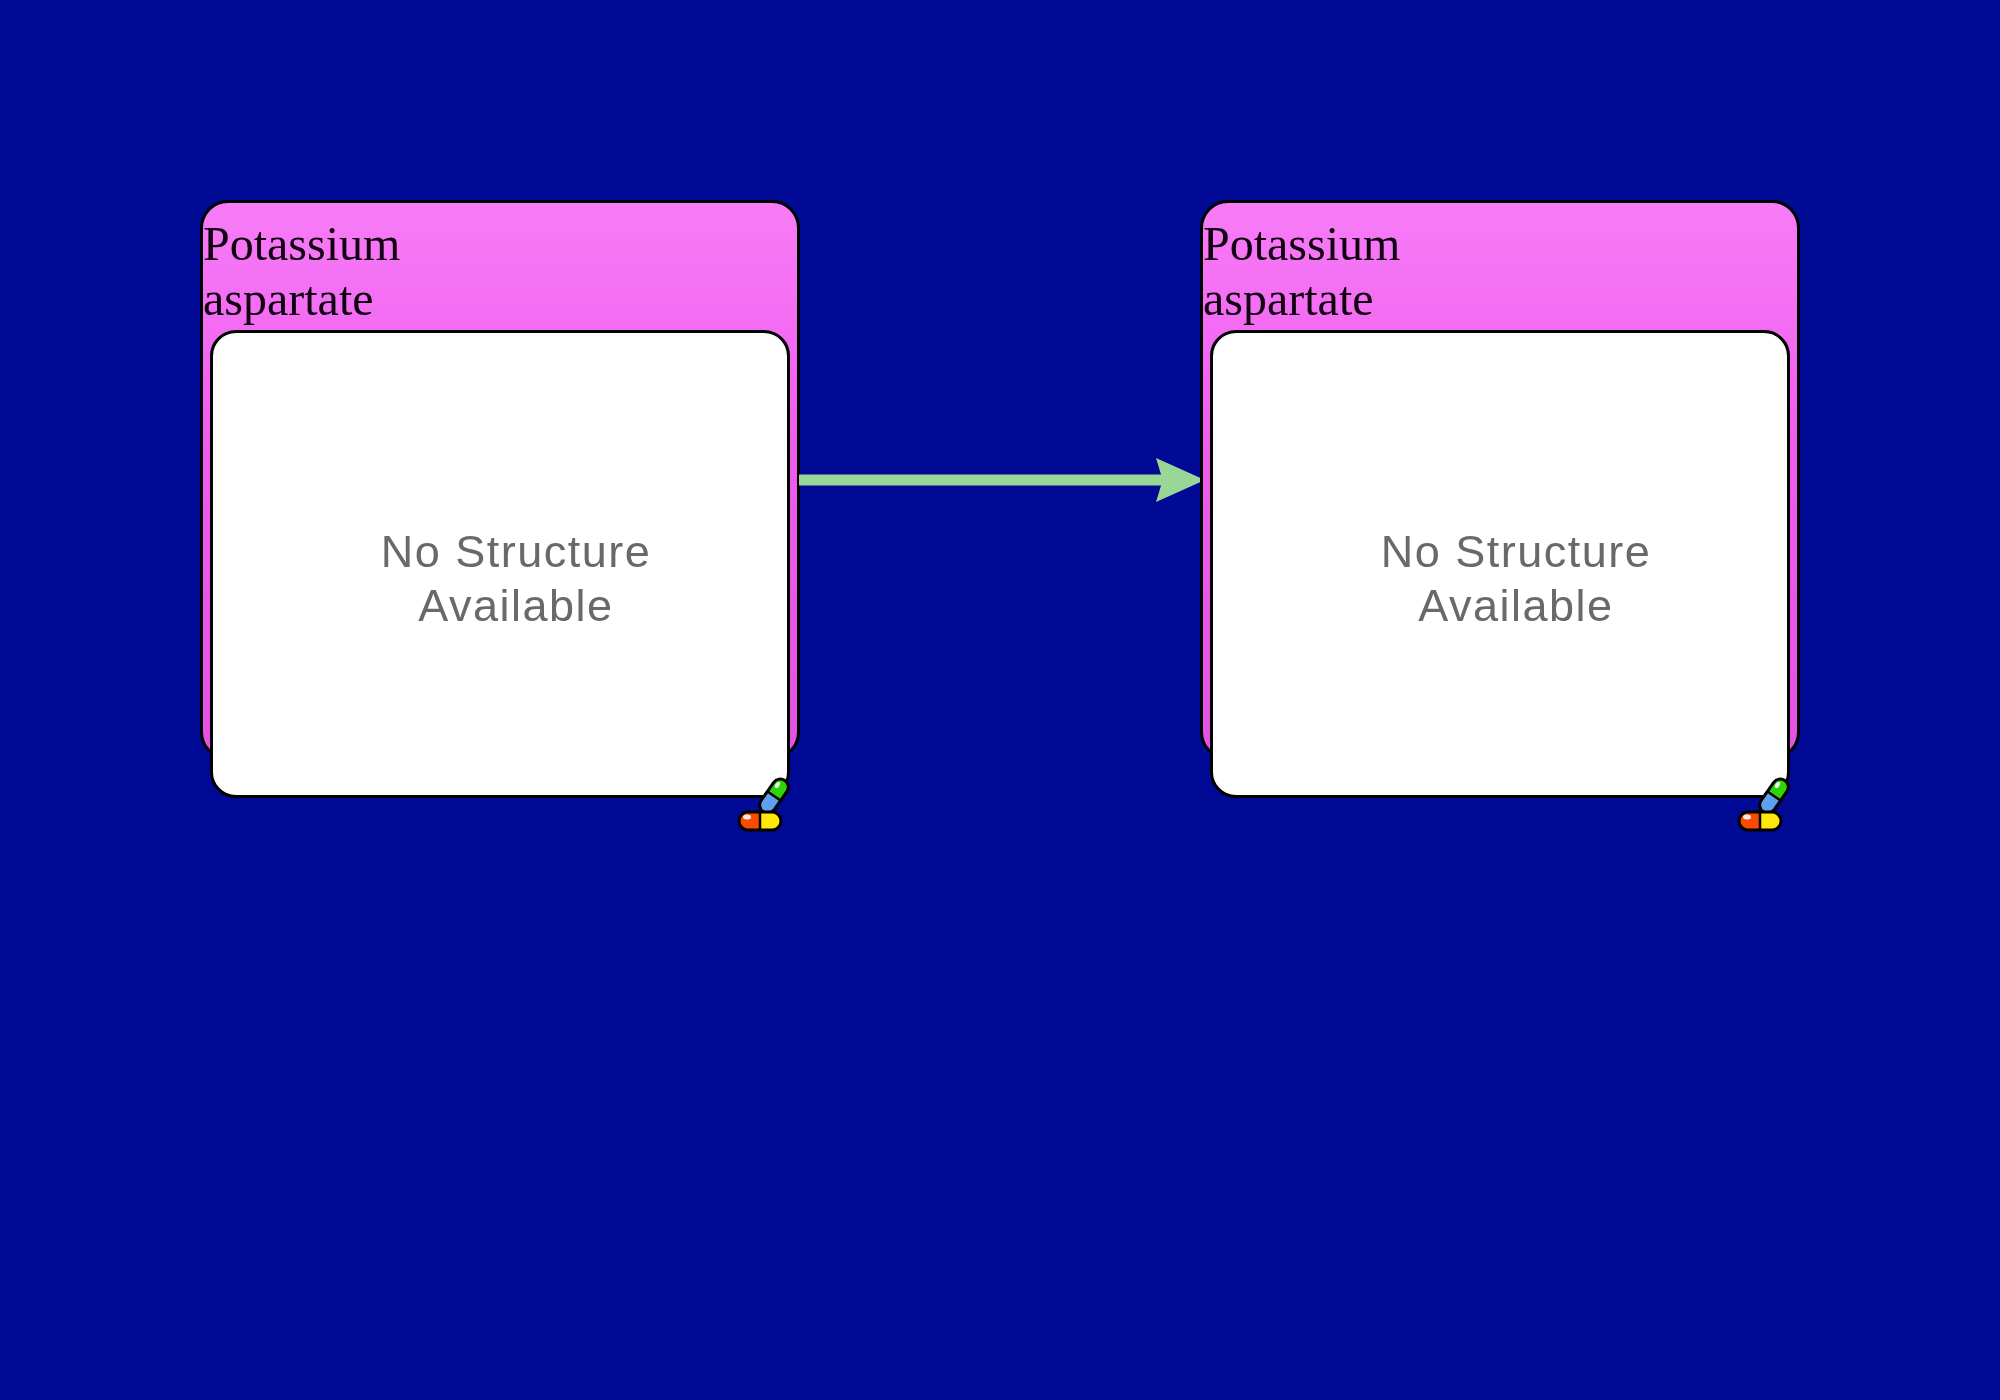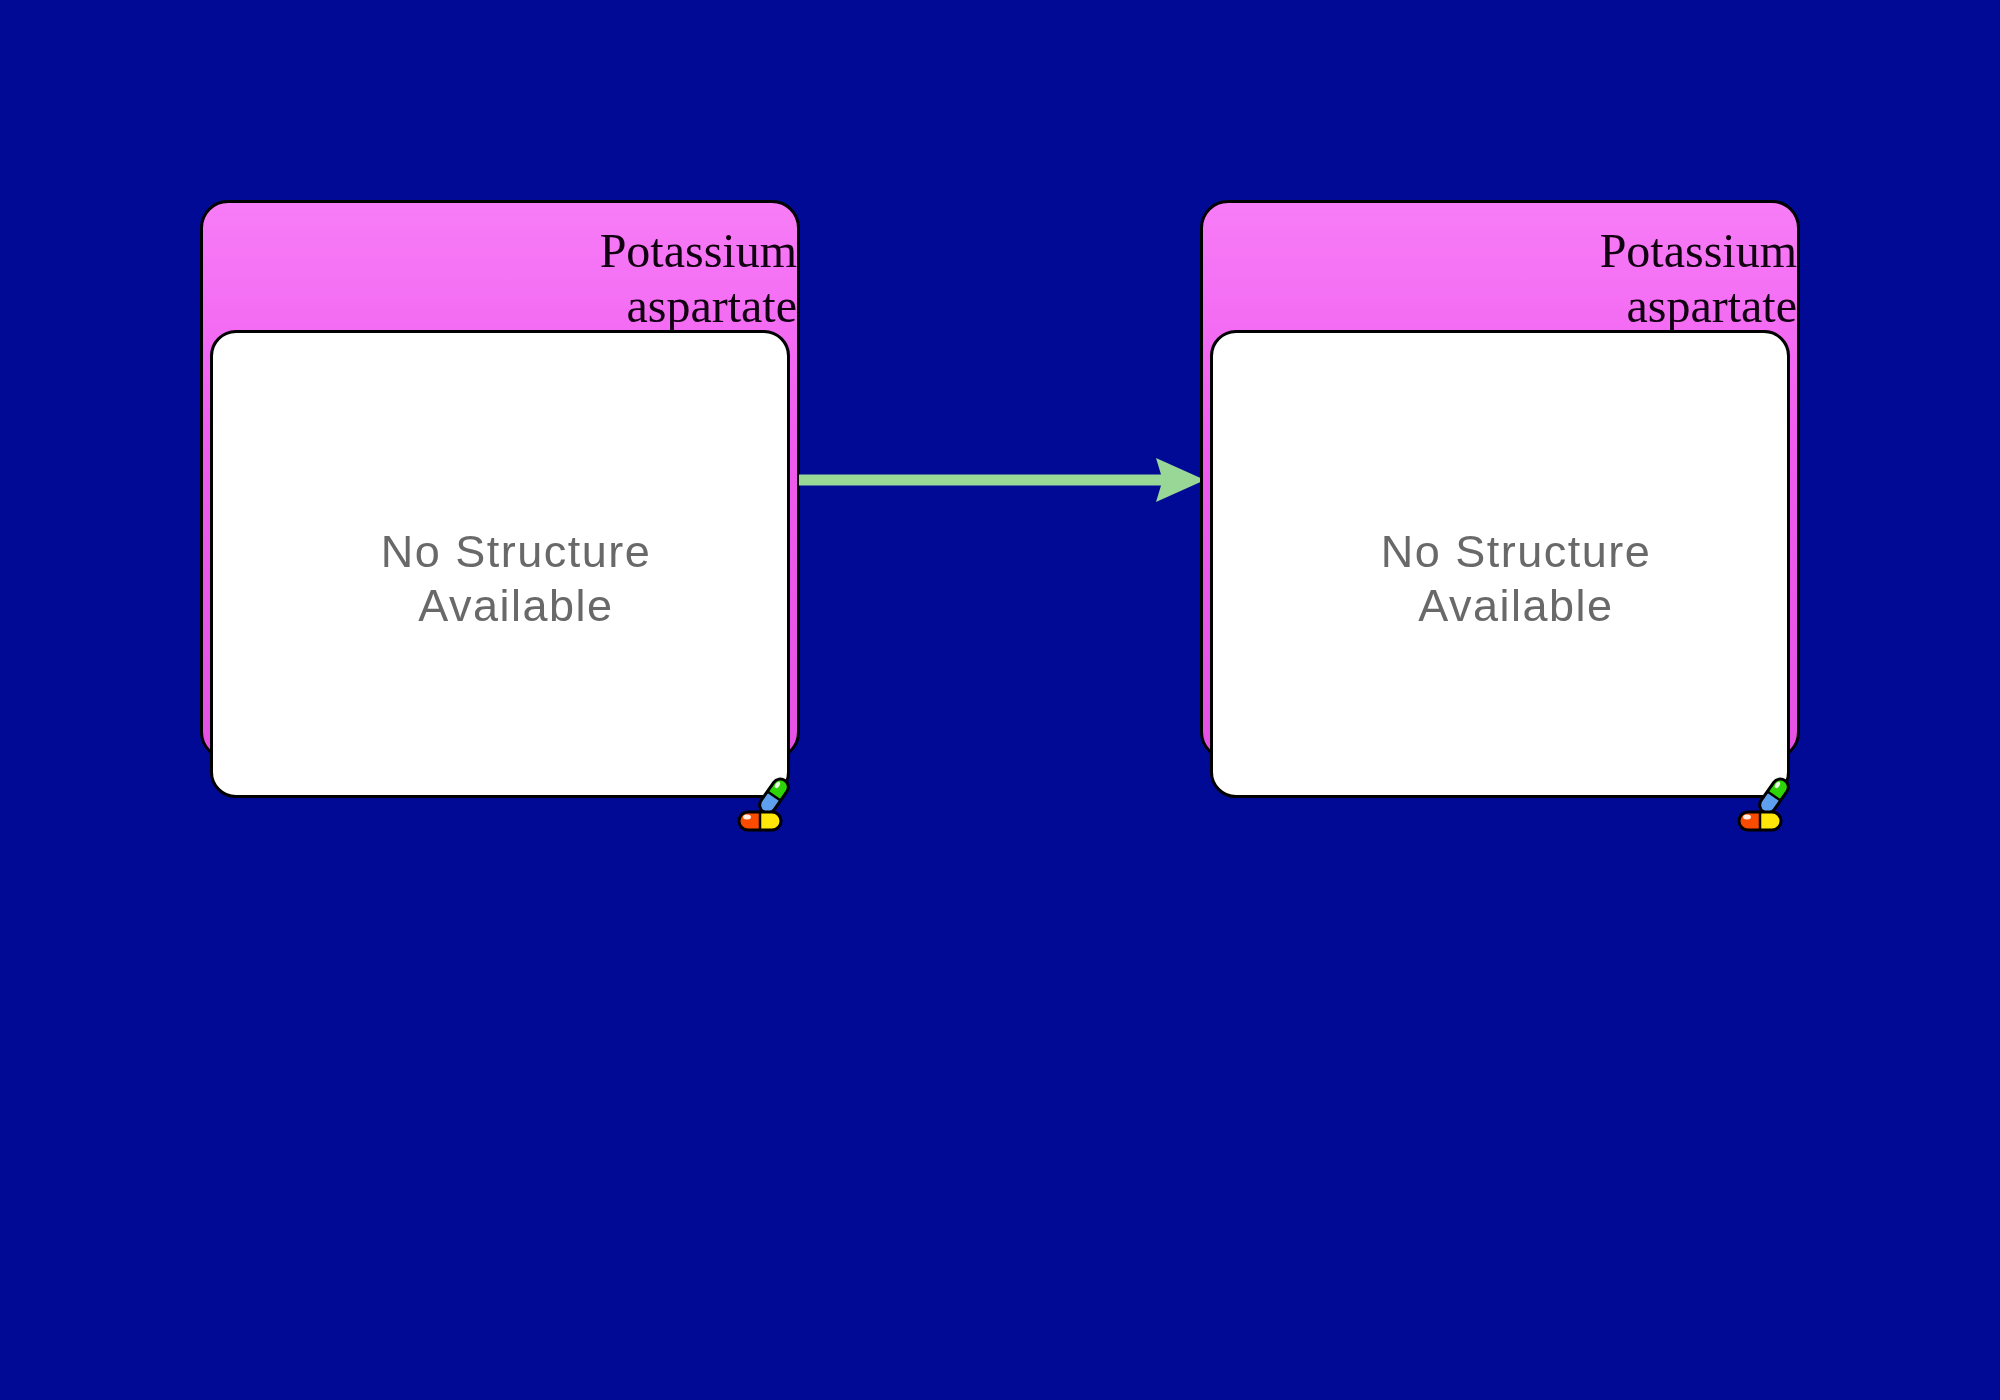--- a/index.html
+++ b/index.html
@@ -31,22 +31,22 @@
     background: linear-gradient(180deg, #F77CF7 0%, #EF5BEF 45%, #E451E4 100%);
     border: 3px solid #000000;
     border-radius: 28px;
     box-sizing: border-box;
   }
   .node-title {
     position: absolute;
     left: 0;
     right: 0;
     top: 0;
-    padding-top: 20px;
-    text-align: right;
+    padding-top: 13px;
+    text-align: left;
     font-family: "Liberation Serif", serif;
     font-size: 48px;
     line-height: 55px;
     color: #100010;
     white-space: pre-line;
   }
   .node-body {
     position: absolute;
     left: 10px;
     top: 130px;

